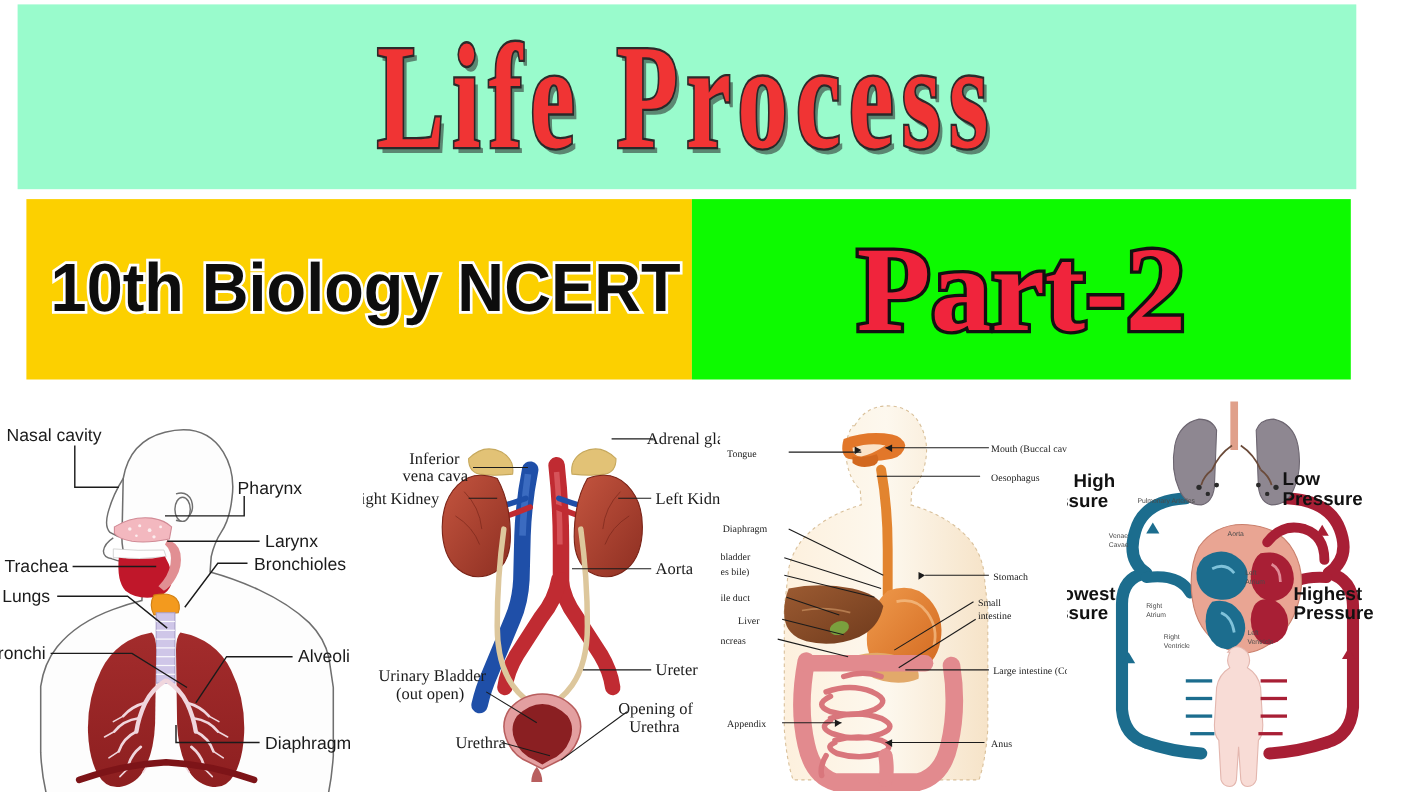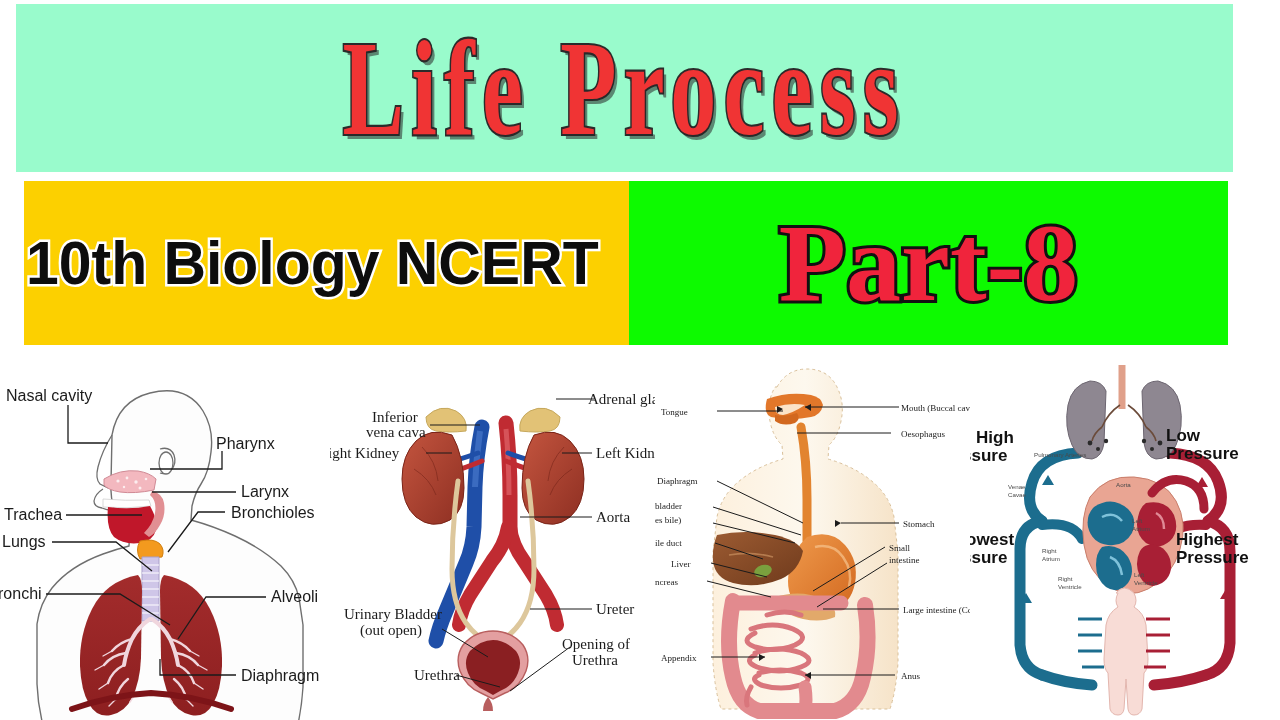--- a/index.html
+++ b/index.html
@@ -22,21 +22,21 @@
     white-space:nowrap;
     -webkit-text-stroke:4px #2B2B2B;
     paint-order:stroke fill;
     text-shadow:5px 5px 0 rgba(40,40,40,0.55);
   }
 
   
   #sub-row { position:absolute; left:24px; top:181px; width:1204px; height:164px; }
   #subject-banner {
     position:absolute; left:0; top:0; width:605px; height:164px;
-    background:#FCD000; display:flex; align-items:center; justify-content:flex-end;
+    background:#FCD000; display:flex; align-items:center; justify-content:flex-start;
     padding-left:22px;
   }
   #subject-text {
     font-family:"Liberation Sans", sans-serif;
     font-weight:700; font-size:62px; line-height:1; color:#0D0D0D;
     transform:scaleX(0.95); transform-origin:left center;
     white-space:nowrap;
     -webkit-text-stroke:5px #FFFFFF;
     paint-order:stroke fill;
   }
@@ -75,21 +75,21 @@
 
   <div id="title-banner">
     <div id="title-text">Life Process</div>
   </div>
 
   <div id="sub-row">
     <div id="subject-banner">
       <div id="subject-text">10th Biology NCERT</div>
     </div>
     <div id="part-banner">
-      <div id="part-text">Part-8</div>
+      <div id="part-text">Part-2</div>
     </div>
   </div>
 
   <div id="diagram-strip">
 
     <div class="panel" id="panel-respiratory">
       <svg viewBox="0 0 330 363" preserveAspectRatio="xMidYMid meet">
         <defs>
           <linearGradient id="lungG" x1="0" y1="0" x2="0" y2="1">
             <stop offset="0" stop-color="#a32c2c"></stop>

